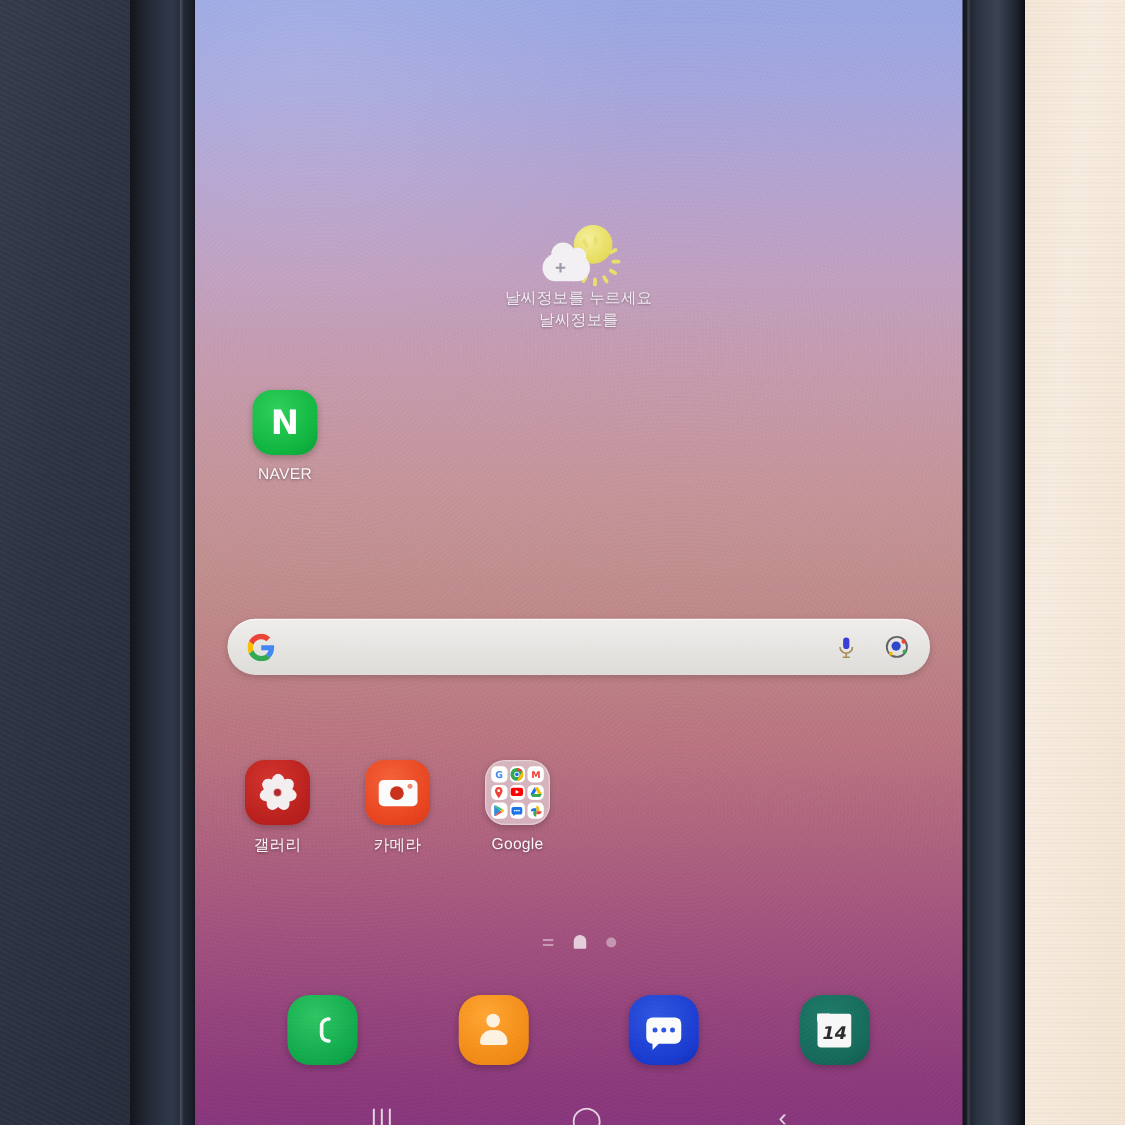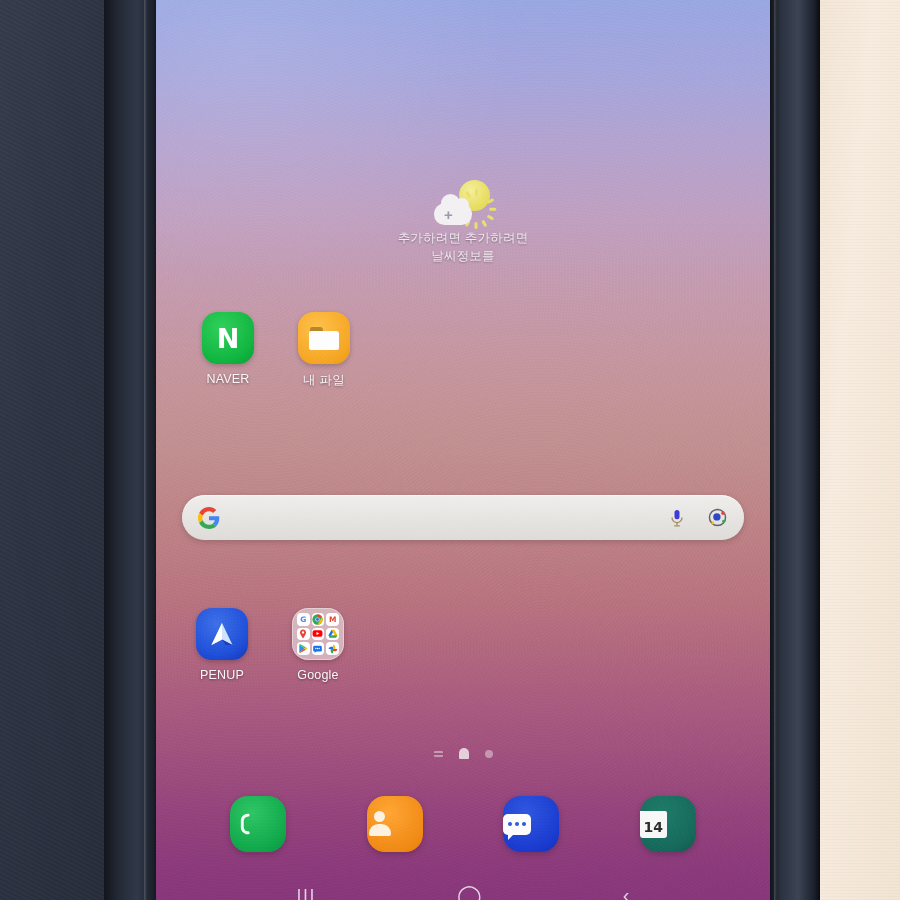--- a/index.html
+++ b/index.html
@@ -226,21 +226,21 @@
     border-top:2px solid rgba(255,255,255,.42);
     border-bottom:2px solid rgba(255,255,255,.42);
   }
   .pg.home {
     width:10px; height:11px; border-radius:5px 5px 1px 1px;
     background:rgba(255,255,255,.72);
   }
 
   
   #dock { position:absolute; left:0; right:0; top:796px; display:flex; justify-content:space-around; padding:0 34px; }
-  .dock-ico { width:56px; height:56px; border-radius:32% / 32%; display:flex; align-items:center; box-shadow:0 2px 6px rgba(0,0,0,.22); cursor:pointer; }
+  .dock-ico { width:56px; height:56px; border-radius:32% / 32%; display:flex; align-items:center; justify-content:center; box-shadow:0 2px 6px rgba(0,0,0,.22); cursor:pointer;font-style:italic; }
   .phone  { background:radial-gradient(circle at 40% 30%, #2ec563, #11a84b 70%, #0c9240); }
   .contacts { background:radial-gradient(circle at 40% 30%, #ffa534, #f18a16 70%, #e57f0d); }
   .messages { background:radial-gradient(circle at 40% 30%, #2f56e0, #1a3bcf 70%, #142fb6); }
   .calendar { background:radial-gradient(circle at 40% 30%, #1f7a68, #16695a 70%, #115549); }
   .cal-page {
     width:27px; height:27px; background:#f7f7f7; border-radius:2px 2px 3px 3px;
     display:flex; align-items:flex-end; justify-content:center;
     position:relative; color:#2c2c2c; font-size:14px; font-weight:bold;
     font-family:"DejaVu Sans", sans-serif; padding-bottom:3px;
   }
@@ -311,39 +311,30 @@
         <div class="ray" style="transform:translate(12px,-14px) rotate(150deg)"></div>
         <div class="ray" style="transform:translate(12px,-14px) rotate(180deg)"></div>
         <div class="ray" style="transform:translate(12px,-14px) rotate(210deg)"></div>
         <div class="ray" style="transform:translate(12px,-14px) rotate(240deg)"></div>
         <div class="ray" style="transform:translate(12px,-14px) rotate(270deg)"></div>
         <div class="ray" style="transform:translate(12px,-14px) rotate(300deg)"></div>
         <div class="ray" style="transform:translate(12px,-14px) rotate(330deg)"></div>
         <div class="cloud"></div>
         <div class="plus">+</div>
       </div>
-      <div class="weather-text">추가하려면 추가하려면</div>
+      <div class="weather-text">날씨정보를 누르세요</div>
       <div class="weather-text">날씨정보를</div>
     </div>
 
     <div class="row" id="row-1">
       <div class="app">
         <div class="sq squircle naver">
           <span>N</span>
         </div>
         <div class="app-label">NAVER</div>
-      </div>
-      <div class="app">
-        <div class="sq squircle myfiles">
-          <div class="folder">
-            <div class="tab"></div>
-              <div class="body"></div>
-          </div>
-        </div>
-        <div class="app-label">내 파일</div>
       </div>
     </div>
 
     <div id="searchbar">
       <div class="g-logo">
         <svg viewBox="0 0 48 48" width="22" height="22">
           <path fill="#EA4335" d="M24 9.5c3.5 0 6.6 1.2 9 3.6l6.7-6.7C35.6 2.6 30.2 0 24 0 14.6 0 6.5 5.4 2.6 13.2l7.8 6.1C12.3 13.5 17.6 9.5 24 9.5z"></path>
           <path fill="#4285F4" d="M46.6 24.5c0-1.6-.1-3.1-.4-4.5H24v9h12.7c-.6 3-2.3 5.5-4.8 7.2l7.5 5.8c4.4-4 6.9-10 6.9-17.5z"></path>
           <path fill="#FBBC05" d="M10.4 28.7c-.5-1.4-.8-2.9-.8-4.7s.3-3.2.8-4.7l-7.8-6.1C.9 16.4 0 20.1 0 24s.9 7.6 2.6 10.8l7.8-6.1z"></path>
           <path fill="#34A853" d="M24 48c6.5 0 11.9-2.1 15.9-5.8l-7.5-5.8c-2.1 1.4-4.8 2.3-8.4 2.3-6.4 0-11.7-4-13.6-9.8l-7.8 6.1C6.5 42.6 14.6 48 24 48z"></path>
@@ -363,34 +354,46 @@
           <circle cx="12" cy="12" r="9.2" fill="none" stroke="#5f6368" stroke-width="1.7"></circle>
           <circle cx="11.3" cy="11.3" r="4.2" fill="#2b47c8"></circle>
           <circle cx="18.2" cy="7.1" r="2.0" fill="#ea4335"></circle>
           <circle cx="19.1" cy="16.4" r="1.9" fill="#34a853"></circle>
           <circle cx="6.6" cy="18.2" r="1.7" fill="#fbbc04"></circle>
         </svg>
       </div>
     </div>
 
     <div class="row" id="row-2">
-
-
       <div class="app">
-        <div class="sq squircle penup">
-          <div class="nib">
-            <svg viewBox="0 0 28 28" width="28" height="28">
-              <path d="M14 3 L24.5 25 L14 19.5 L3.5 25 Z" fill="#cfe3fb"></path>
-              <path d="M14 3 L14 19.5 L3.5 25 Z" fill="#ffffff"></path>
-              <path d="M14 19.5 L24.5 25 L17.5 25 Z" fill="#1a3fc0"></path>
-            </svg>
-          </div>
-        </div>
-        <div class="app-label">PENUP</div>
-      </div>
+        <div class="sq squircle gallery">
+          <div class="flower">
+            <div class="petal" style="transform:rotate(0deg)"></div>
+            <div class="petal" style="transform:rotate(51deg)"></div>
+            <div class="petal" style="transform:rotate(102deg)"></div>
+            <div class="petal" style="transform:rotate(154deg)"></div>
+            <div class="petal" style="transform:rotate(206deg)"></div>
+            <div class="petal" style="transform:rotate(257deg)"></div>
+            <div class="petal" style="transform:rotate(308deg)"></div>
+            <div class="flower-core"></div>
+          </div>
+        </div>
+        <div class="app-label">갤러리</div>
+      </div>
+
+      <div class="app">
+        <div class="sq squircle camera">
+          <div class="cam-body">
+            <div class="cam-lens"></div>
+              <div class="cam-dot"></div>
+          </div>
+        </div>
+        <div class="app-label">카메라</div>
+      </div>
+
 
 
       <div class="app">
         <div class="googlefolder">
           <div class="mini" style="background:#fff;color:#4285f4">G</div>
           <div class="mini" style="background:#fff">
             <svg viewBox="0 0 12 12" width="11" height="11">
                 <circle cx="6" cy="6" r="5.6" fill="#34a853"></circle>
                 <path d="M6 .4a5.6 5.6 0 0 1 4.9 2.9H6z" fill="#ea4335"></path>
                 <path d="M10.9 3.3A5.6 5.6 0 0 1 6 11.6l2.5-4.3z" fill="#fbbc04"></path>

